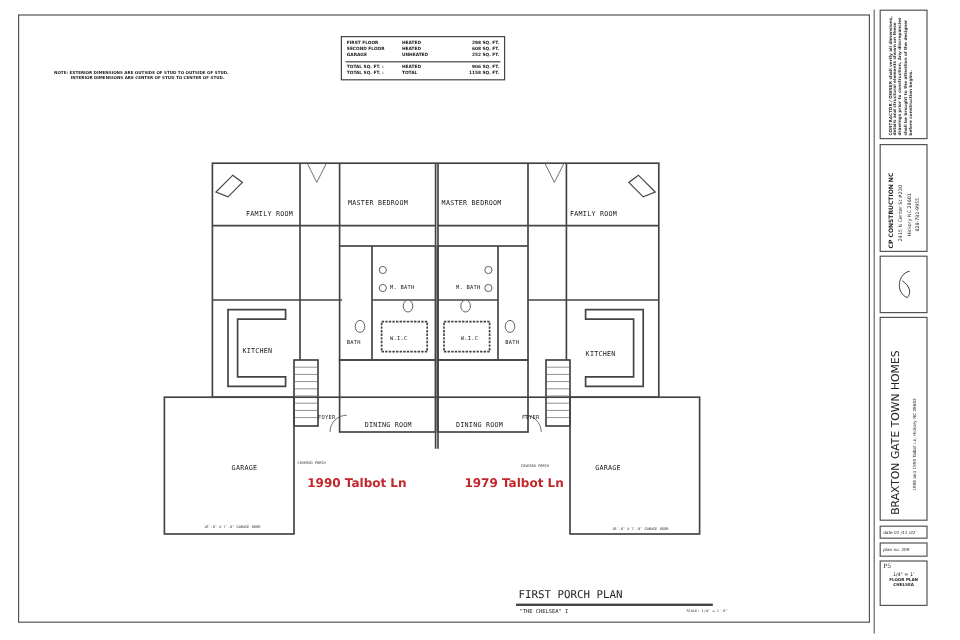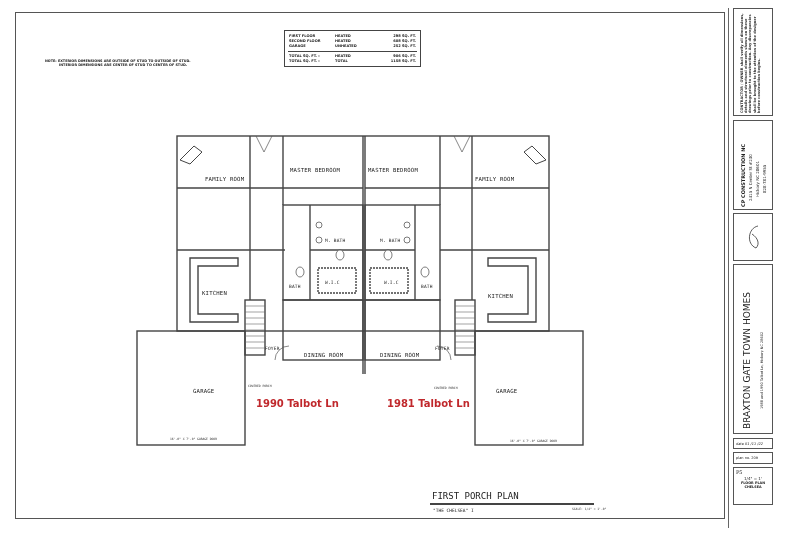--- a/index.html
+++ b/index.html
@@ -162,21 +162,21 @@
 <div class="room" style="left:475px;top:176px;">FAMILY ROOM</div>
 <div class="room" style="left:380px;top:238px;font-size:4.5px;">M. BATH</div>
 <div class="room" style="left:384px;top:280px;font-size:4.5px;">W.I.C</div>
 <div class="room" style="left:421px;top:284px;font-size:4.5px;">BATH</div>
 <div class="room" style="left:488px;top:293px;">KITCHEN</div>
 <div class="room" style="left:380px;top:352px;">DINING ROOM</div>
 <div class="room" style="left:435px;top:346px;font-size:4.5px;">FOYER</div>
 <div class="room" style="left:496px;top:388px;">GARAGE</div>
 <div class="small" style="left:434px;top:386px;">COVERED PORCH</div>
 <div class="small" style="left:510px;top:439px;">16'-0" X 7'-0" GARAGE DOOR</div>
-<div class="addr" style="left:387px;top:398px;">1981 Talbot Ln</div>
+<div class="addr" style="left:387px;top:398px;">1979 Talbot Ln</div>
 
 <div class="plantitle">FIRST PORCH PLAN</div>
 <div class="planline"></div>
 <div class="plansub">"THE CHELSEA" I</div>
 <div class="small scale">SCALE: 1/4" = 1'-0"</div>
 
 <div class="titleblock">
   <div class="tb-box" style="left:6px;top:0;width:40px;height:108px;">
     <div class="vtext tiny" style="left:6px;top:104px;width:100px;white-space:normal;line-height:4.2px;">CONTRACTOR / OWNER shall verify all dimensions, details and structural elements shown on these drawings prior to construction. Any discrepancies shall be brought to the attention of the designer before construction begins.</div>
   </div>

